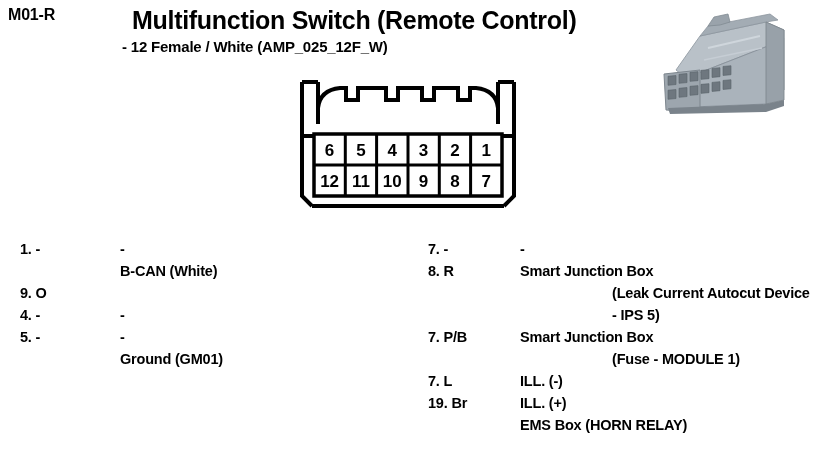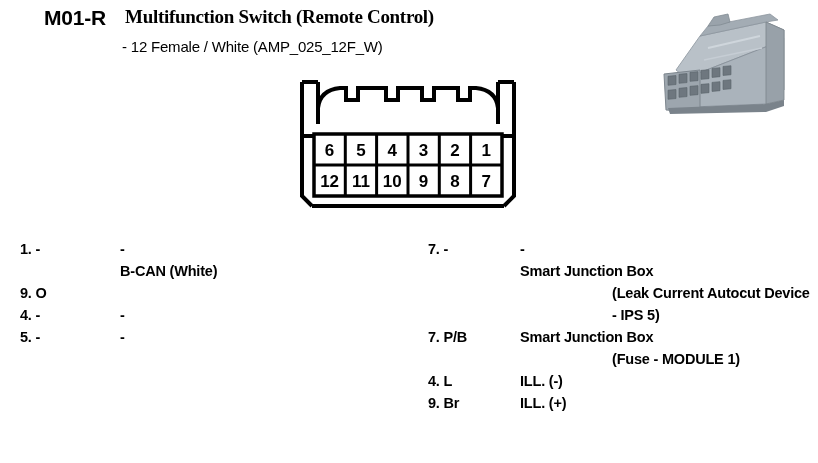--- a/index.html
+++ b/index.html
@@ -15,41 +15,39 @@
     font-family: "Liberation Sans", sans-serif;
     color: #000000;
     -webkit-font-smoothing: none;
   }
 
   
   #connector-code {
     position: absolute;
     left: 8px;
     top: 6px;
-    font-size: 21px;
+    font-size: 16px;
     font-weight: bold;
     letter-spacing: -0.2px;
-    margin-left: 36px;
   }
   #connector-title {
     position: absolute;
-    left: 125px;
+    left: 132px;
     top: 6px;
-    font-size: 19px;
+    font-size: 25px;
     font-weight: bold;
     letter-spacing: -0.3px;
     white-space: nowrap;
-    font-family: Liberation Serif, serif;
   }
   #connector-subtitle {
     position: absolute;
     left: 122px;
     top: 38px;
     font-size: 15px;
-    font-weight: normal;
+    font-weight: bold;
     letter-spacing: -0.2px;
     white-space: nowrap;
   }
 
   
   #connector-photo {
     position: absolute;
     left: 648px;
     top: 8px;
     width: 150px;
@@ -226,41 +224,44 @@
     </div>
     <div class="pin-row">
       <span class="pin-num">4. -</span>
       <span class="pin-desc">-</span>
     </div>
     <div class="pin-row">
       <span class="pin-num">5. -</span>
       <span class="pin-desc">-</span>
     </div>
     <div class="pin-row">
+      <span class="pin-desc">Ground (GM01)</span>
     </div>
   </div>
 
 <div class="pin-list" id="pin-list-right">
     <div class="pin-row">
       <span class="pin-num">7. -</span>
       <span class="pin-desc">-</span>
     </div>
     <div class="pin-row">
+      <span class="pin-num">8. R</span>
       <span class="pin-desc">Smart Junction Box</span>
     </div>
     <div class="pin-cont">(Leak Current Autocut Device</div>
     <div class="pin-cont">- IPS 5)</div>
     <div class="pin-row">
       <span class="pin-num">7. P/B</span>
       <span class="pin-desc">Smart Junction Box</span>
     </div>
     <div class="pin-cont">(Fuse - MODULE 1)</div>
     <div class="pin-row">
-      <span class="pin-num">4. L</span>
+      <span class="pin-num">7. L</span>
       <span class="pin-desc">ILL. (-)</span>
     </div>
     <div class="pin-row">
-      <span class="pin-num">9. Br</span>
+      <span class="pin-num">19. Br</span>
       <span class="pin-desc">ILL. (+)</span>
     </div>
     <div class="pin-row">
+      <span class="pin-desc">EMS Box (HORN RELAY)</span>
     </div>
   </div>
 
 </body></html>

